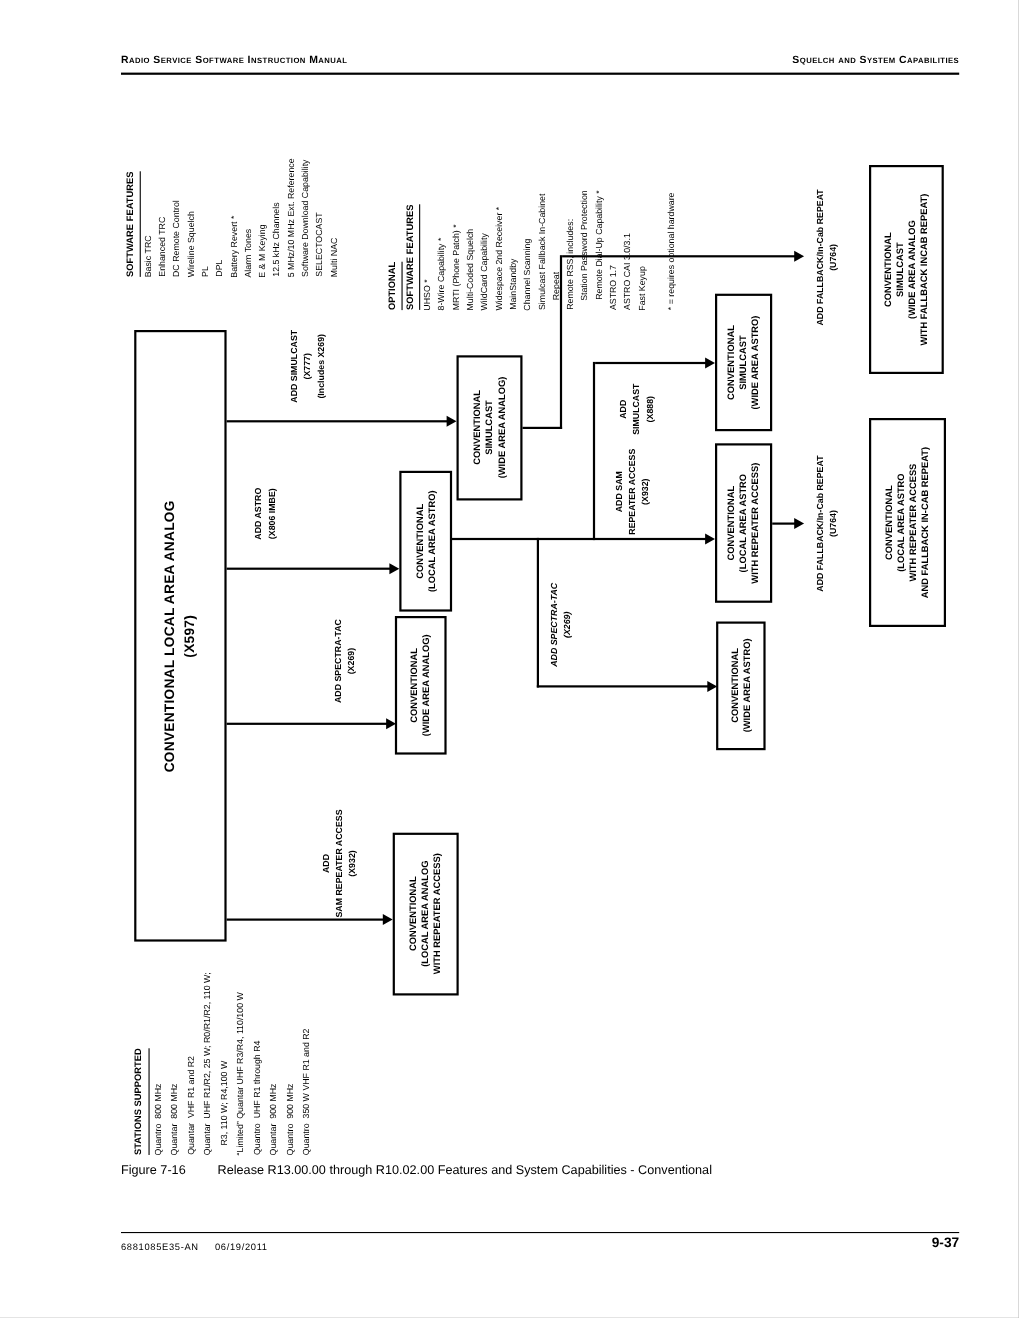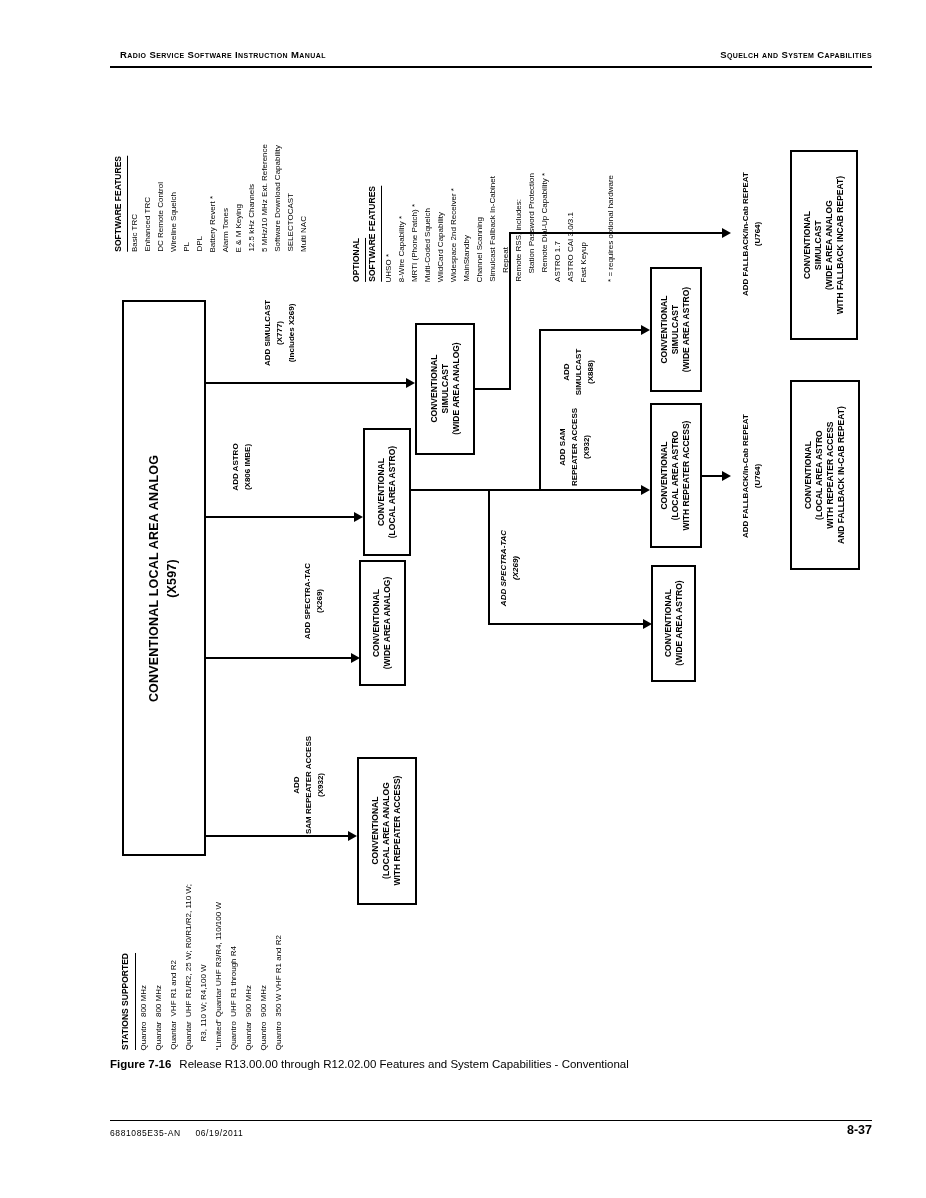--- a/index.html
+++ b/index.html
@@ -1,20 +1,20 @@
 <!DOCTYPE html>
 <html><head>
 <meta charset="utf-8">
 <style>
   html,body{margin:0;padding:0;background:#e8e8e8;}
   .page{position:relative;width:926px;height:1198px;background:#fff;color:#000;
         font-family:"Liberation Sans",sans-serif;overflow:hidden;margin:0 auto;
         border-right:1px solid #777;border-bottom:1px solid #777;}
   .rh{position:absolute;top:49px;font-size:9.5px;font-weight:bold;font-variant:small-caps;letter-spacing:.4px;}
-  .rh-left{left:120px;}
+  .rh-left{left:110px;}
   .rh-right{right:54px;}
   .rule{position:absolute;background:#000;}
   
   .node{position:absolute;border:2px solid #000;box-sizing:border-box;background:#fff;
         display:flex;align-items:center;justify-content:center;}
   .vlabel{position:absolute;display:flex;align-items:center;justify-content:center;}
   .vtext{flex:none;transform:rotate(-90deg);white-space:pre;text-align:center;
          font-weight:bold;font-size:8.5px;line-height:1.3;}
   .main-node .vtext{font-size:12.5px;line-height:1.4;letter-spacing:.2px;}
   .vlabel .vtext{font-size:8px;line-height:1.5;}
@@ -25,21 +25,21 @@
          border-bottom:5px solid transparent;border-left:9px solid #000;}
   
   .vlist{position:absolute;display:flex;align-items:flex-end;}
   .vitem{flex:none;writing-mode:vertical-rl;transform:rotate(180deg);white-space:pre;
          font-size:8px;line-height:13px;}
   .vheader{font-weight:bold;font-size:8.5px;border-left:1.5px solid #000;padding-left:2px;}
   .stations .vitem{line-height:15px;}
   .ind{margin-bottom:9px;}
   .gap-left{margin-left:14px;}
   .caption{position:absolute;left:110px;top:1058px;font-size:11.5px;}
-  .caption .fig-label{font-weight:bold;margin-right:8px;}
+  .caption .fig-label{font-weight:normal;margin-right:29px;}
   .footer-left{position:absolute;left:110px;top:1128px;font-size:8.5px;letter-spacing:.6px;white-space:pre;}
   .footer-right{position:absolute;right:54px;top:1123px;font-size:12.5px;font-weight:bold;}
 </style>
 </head>
 <body>
 
 <div class="page">
 
   <span class="rh rh-left">Radio Service Software Instruction Manual</span>
   <span class="rh rh-right">Squelch and System Capabilities</span>
@@ -207,20 +207,20 @@
     <div class="vitem">Quantar  UHF R1/R2, 25 W; R0/R1/R2, 110 W;
     R3, 110 W; R4,100 W</div>
     <div class="vitem">“Limited” Quantar UHF R3/R4, 110/100 W</div>
     <div class="vitem">Quantro  UHF R1 through R4</div>
     <div class="vitem">Quantar  900 MHz</div>
     <div class="vitem">Quantro  900 MHz</div>
     <div class="vitem">Quantro  350 W VHF R1 and R2</div>
   </div>
 
   <div class="caption">
-    <span class="fig-label">Figure 7-16</span><span>Release R13.00.00 through R12.02.00 Features and System Capabilities - Conventional</span>
+    <span class="fig-label">Figure 7-16</span><span>Release R13.00.00 through R10.02.00 Features and System Capabilities - Conventional</span>
   </div>
 
   <div class="rule" style="left:110px;top:1120px;width:762px;height:1px"></div>
   <span class="footer-left">6881085E35-AN     06/19/2011</span>
-  <span class="footer-right">8-37</span>
+  <span class="footer-right">9-37</span>
 
 </div>
 
 </body></html>

